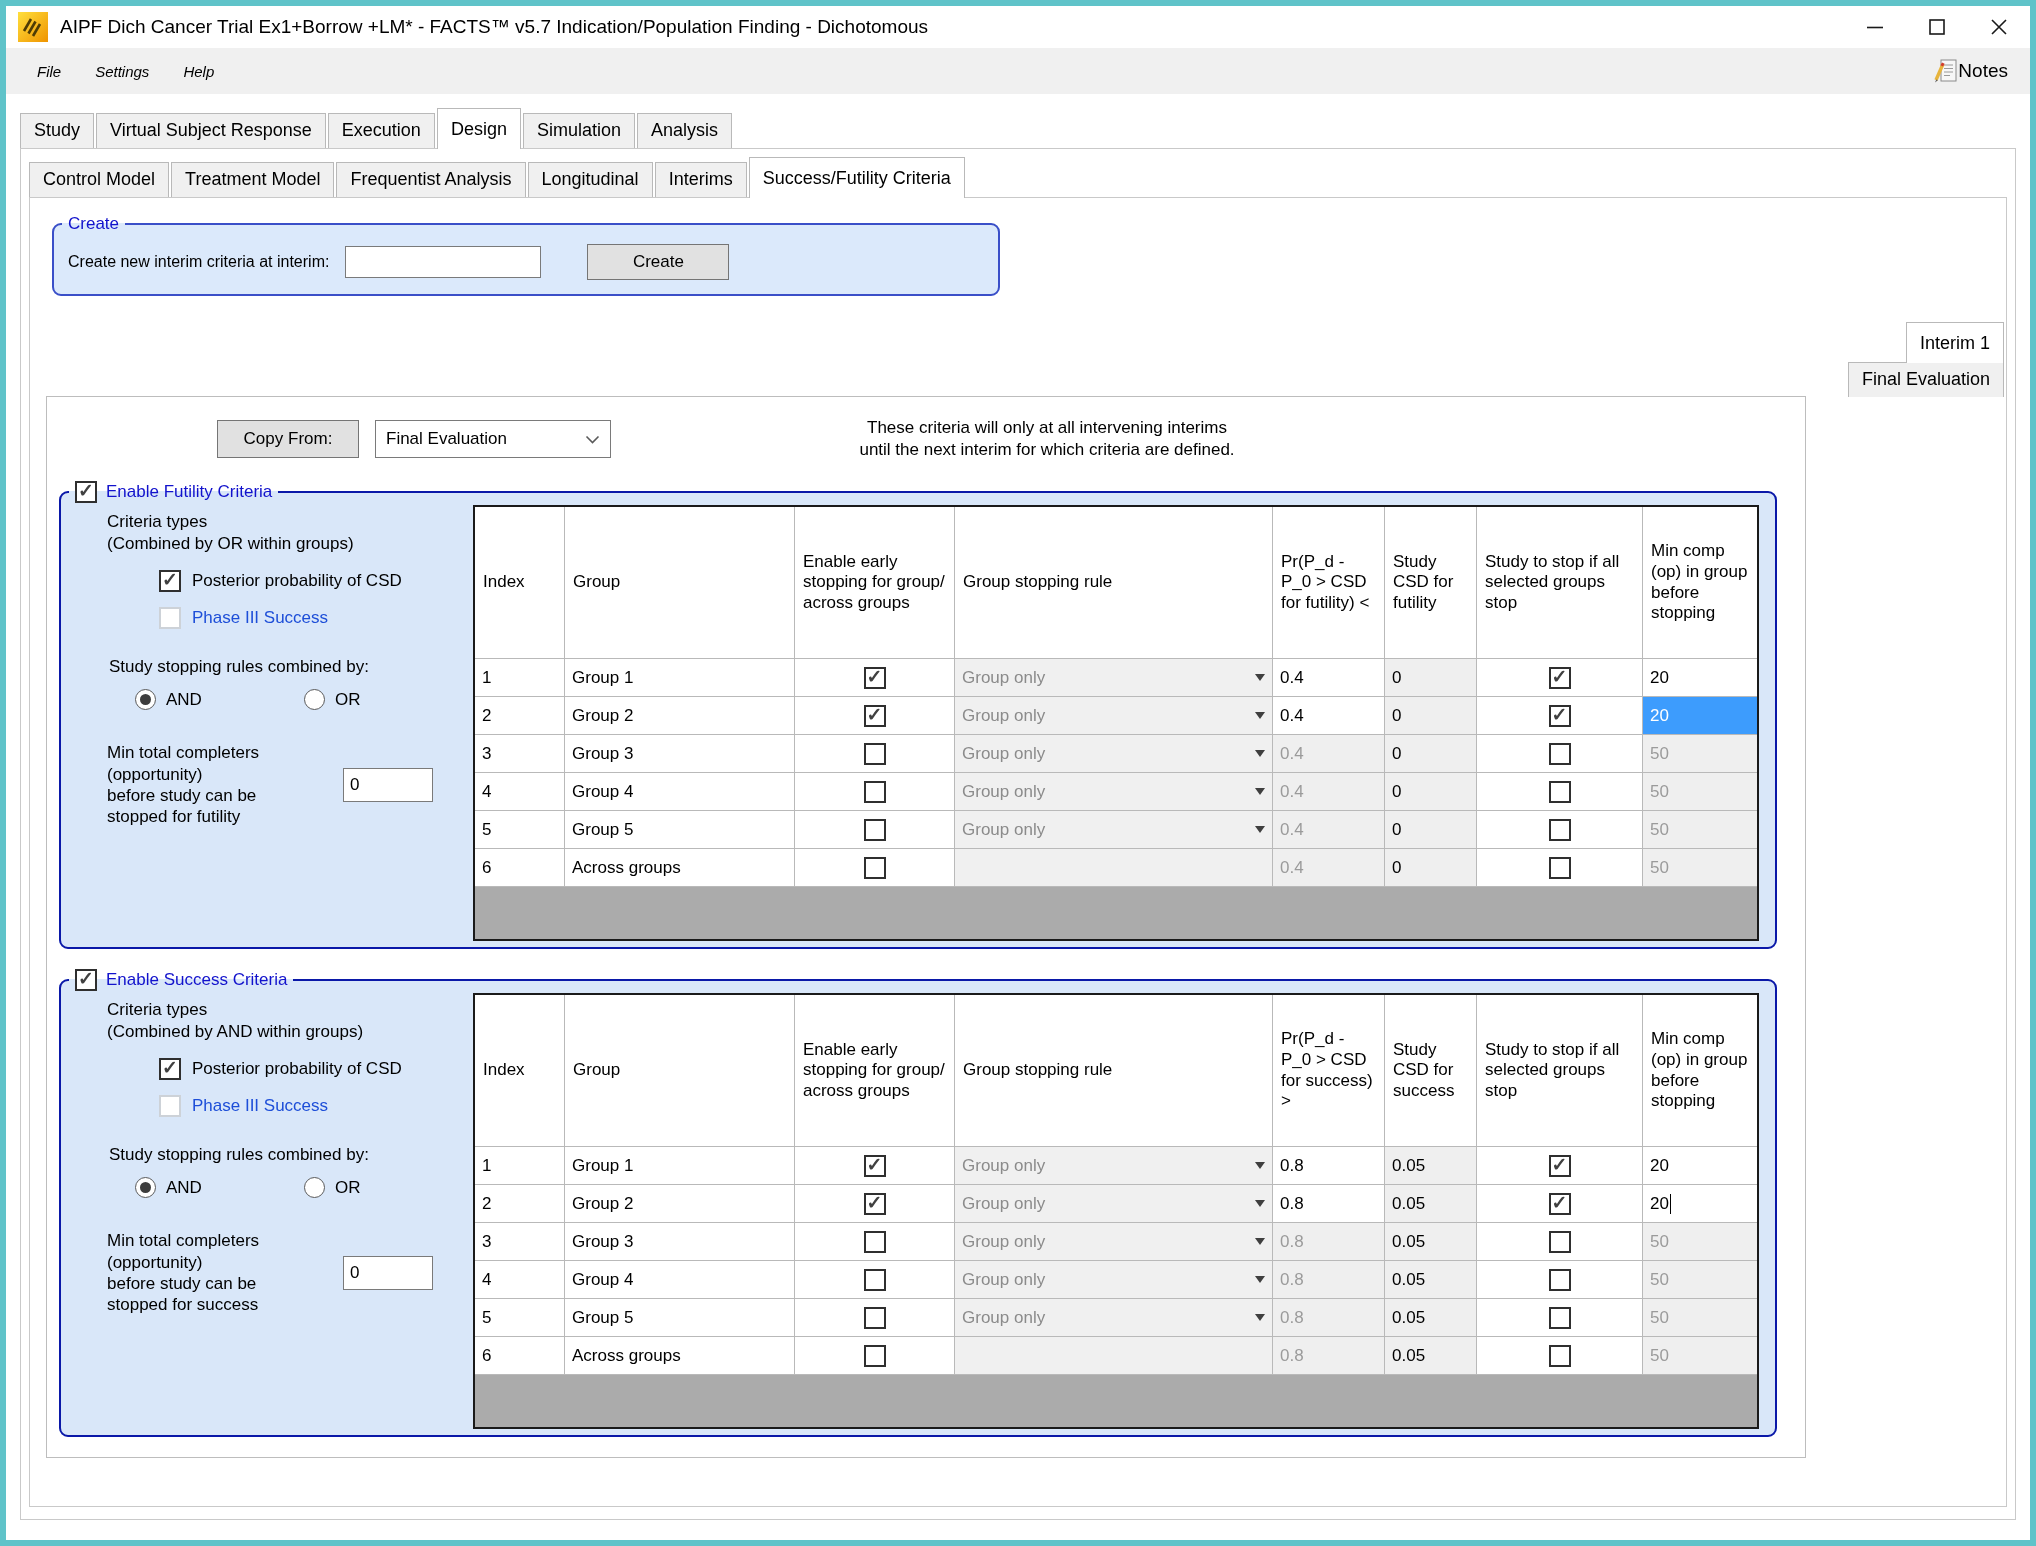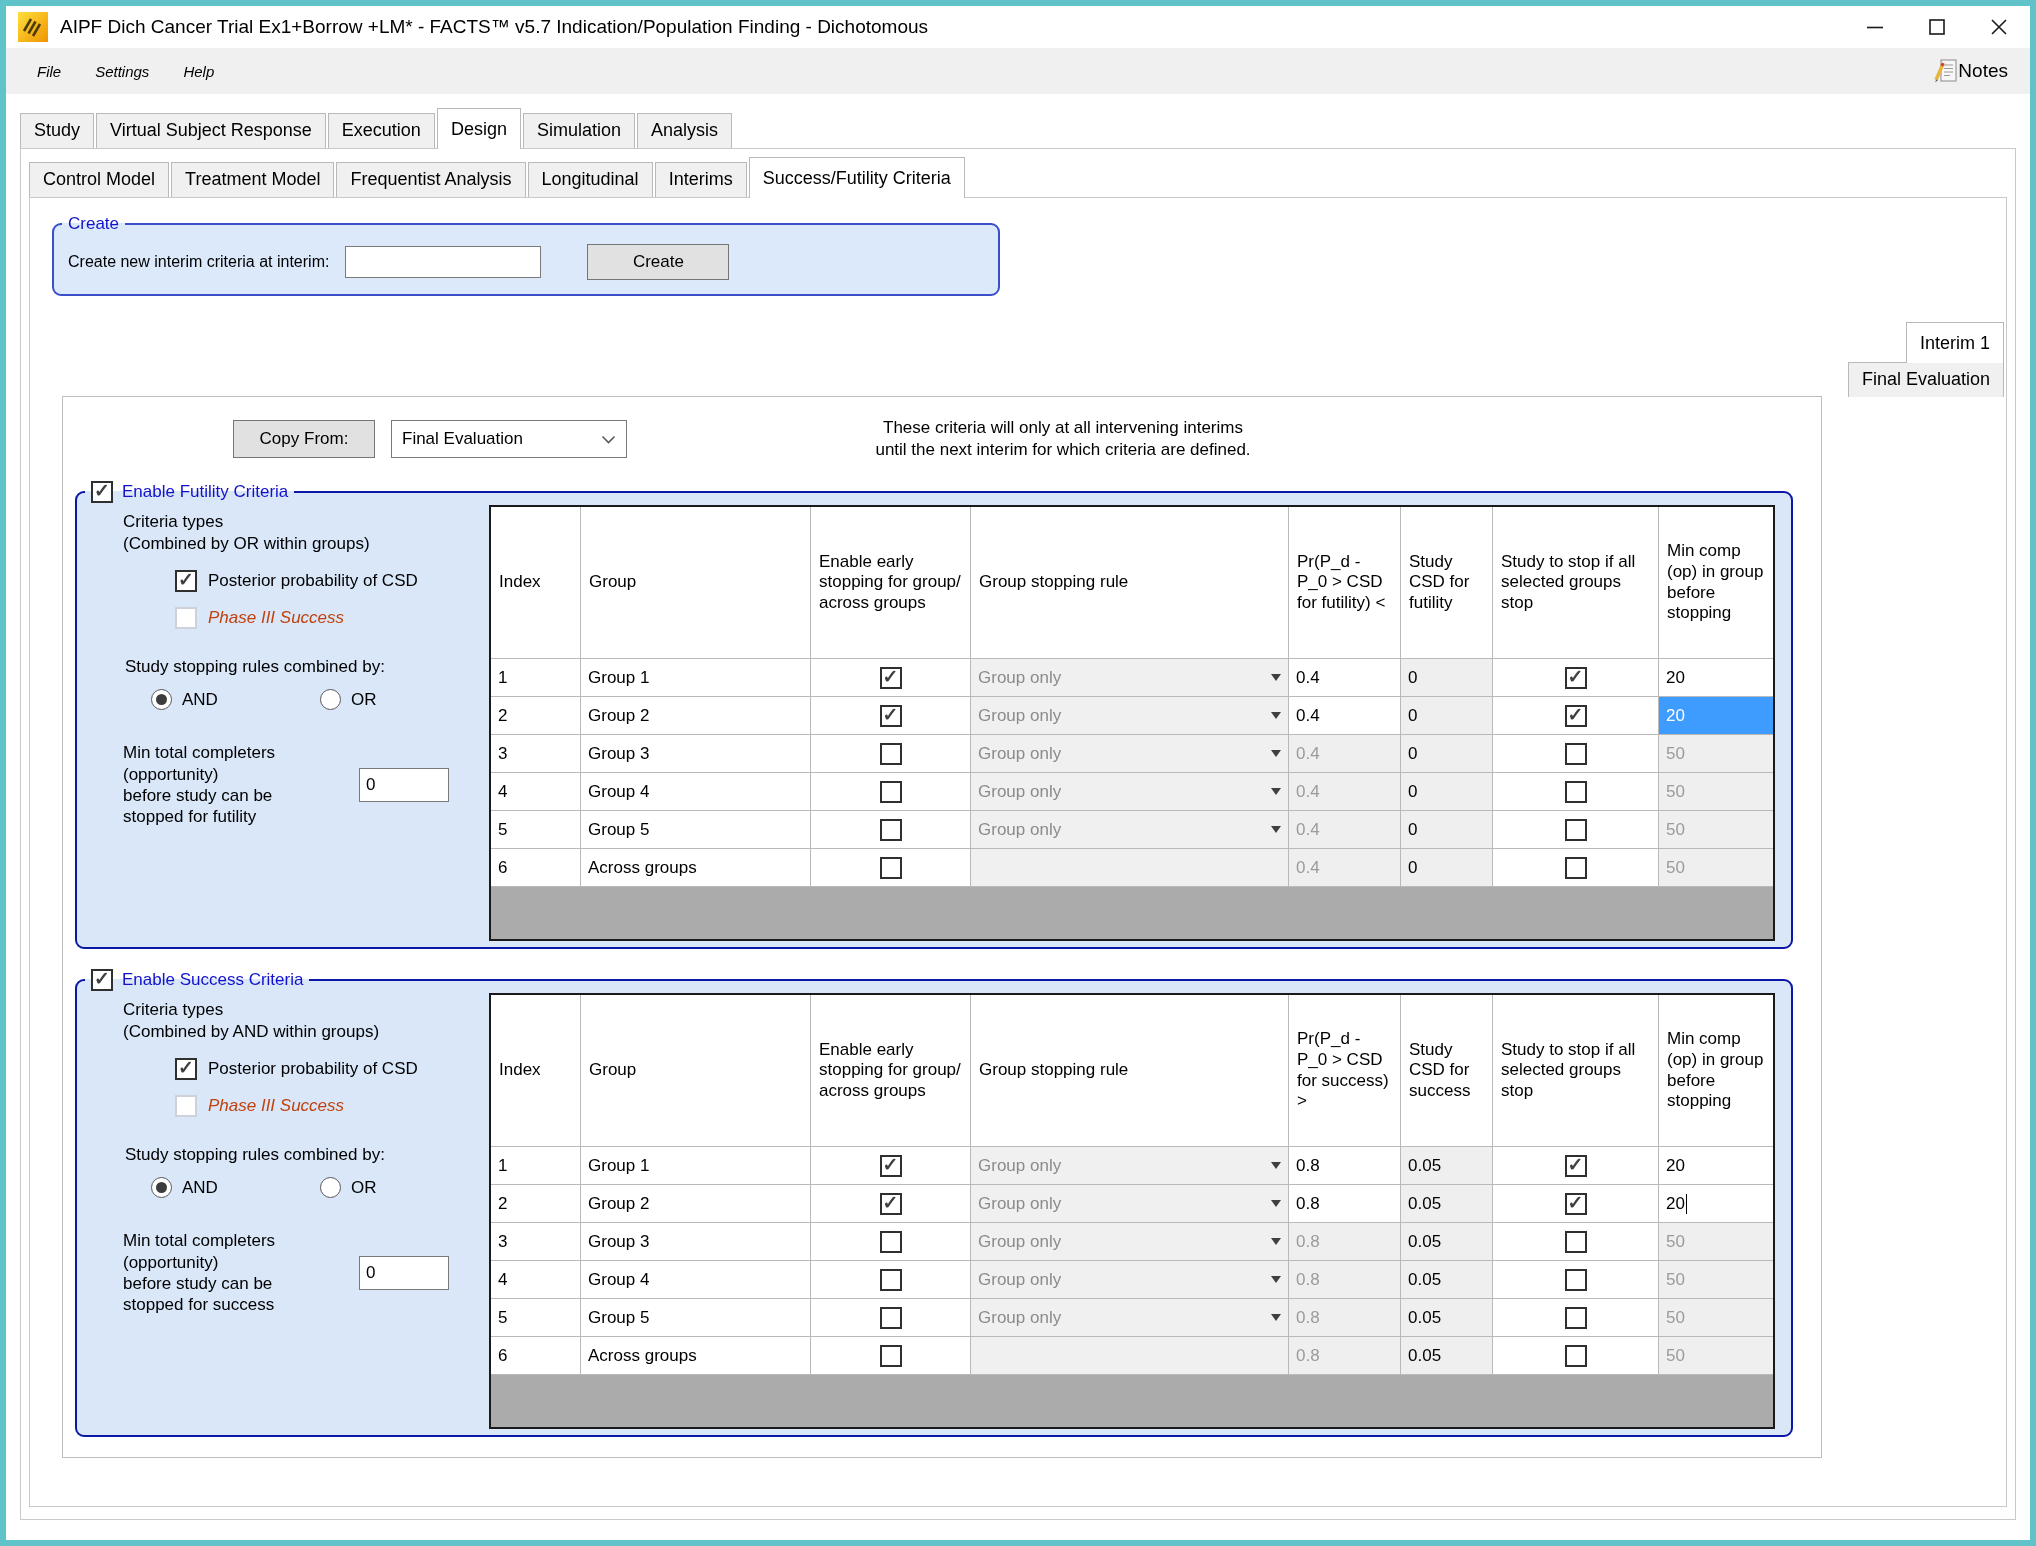--- a/index.html
+++ b/index.html
@@ -31,36 +31,36 @@
   fieldset { border: 2px solid #0a18a8; border-radius: 9px; background: #d9e7f9; }
   fieldset legend { color: #1212cc; font-size: 17px; padding: 0 6px; margin-left: 8px; display: flex; align-items: center; gap: 9px; }
   .create-box { width: 948px; border-color: #3a4fc8; background: #dbe9fb; margin-left: 6px; }
   .create-row { display: flex; align-items: center; padding: 10px 14px 14px 14px; }
   .tbox { border: 1px solid #7a7a7a; background: #fff; font-family: "Liberation Sans", sans-serif; font-size: 17px; padding: 0 6px; height: 32px; }
   .create-input { width: 196px; margin-left: 16px; }
   .btn { background: #e1e1e1; border: 1px solid #757575; font-size: 17px; display: flex; align-items: center; justify-content: center; }
   .create-btn { width: 142px; height: 36px; margin-left: 46px; }
   
   .interim-tabs { margin: 26px 0 0 0; flex-direction: column; }
-  .interim-panel { border: 1px solid #bdbdbd; width: 1760px; margin-top: -1px; padding: 10px 12px 20px 12px; background: #fff; margin-left: 16px; }
+  .interim-panel { border: 1px solid #bdbdbd; width: 1760px; margin-top: -1px; padding: 10px 12px 20px 12px; background: #fff; }
   .copy-row { display: flex; align-items: center; margin: 10px 0 0 158px; }
   .copy-btn { width: 142px; height: 38px; }
   .combo { width: 236px; height: 38px; border: 1px solid #7a7a7a; background: #fff; display: flex; align-items: center; justify-content: space-between; padding: 0 10px; font-size: 17px; margin-left: 16px; }
   .info-text { flex: 1; text-align: center; font-size: 17px; line-height: 1.3; padding-right: 310px; }
   
   .crit-box { width: 1718px; margin-top: 20px; }
   .gb-body { display: flex; height: 444px; padding: 2px 6px 6px 0; }
   .gb-left { width: 412px; flex: none; padding: 6px 0 0 46px; font-size: 17px; }
   .crit-sub { line-height: 1.3; }
   .cb-row { display: flex; align-items: center; gap: 11px; margin: 15px 0 0 52px; }
   .cb { width: 22px; height: 22px; border: 2px solid #2f2f2f; background: #fff; display: inline-flex; align-items: center; justify-content: center; flex: none; }
   .cb.on::after { content: "\2713"; font-size: 19px; font-weight: bold; color: #404040; margin-top: -3px; }
   .cb.disabled { border-color: #cdd2d8; }
   .dim-label.disabled ~ span, .cb-row.disabled .cb { border-color: #cdd2d8; }
-  .cb-row.disabled .lbl { color: #c2410c; font-style: italic; }
+  .cb-row.disabled .lbl { color: #1d4ed8; }
   .stoprules { margin: 28px 0 0 2px; }
   .radio-row { display: flex; align-items: center; margin: 12px 0 0 28px; }
   .radio { width: 21px; height: 21px; border: 1px solid #5a5a5a; border-radius: 50%; background: #fff; position: relative; flex: none; }
   .radio.on::after { content: ""; position: absolute; left: 4px; top: 4px; right: 4px; bottom: 4px; background: #3d3d3d; border-radius: 50%; }
   .radio-row .lbl { margin-left: 10px; }
   .radio-or { margin-left: 102px; }
   .min-row { display: flex; align-items: center; margin-top: 32px; }
   .min-label { width: 212px; line-height: 1.25; }
   .min-input { width: 90px; height: 34px; margin-left: 24px; }
   

